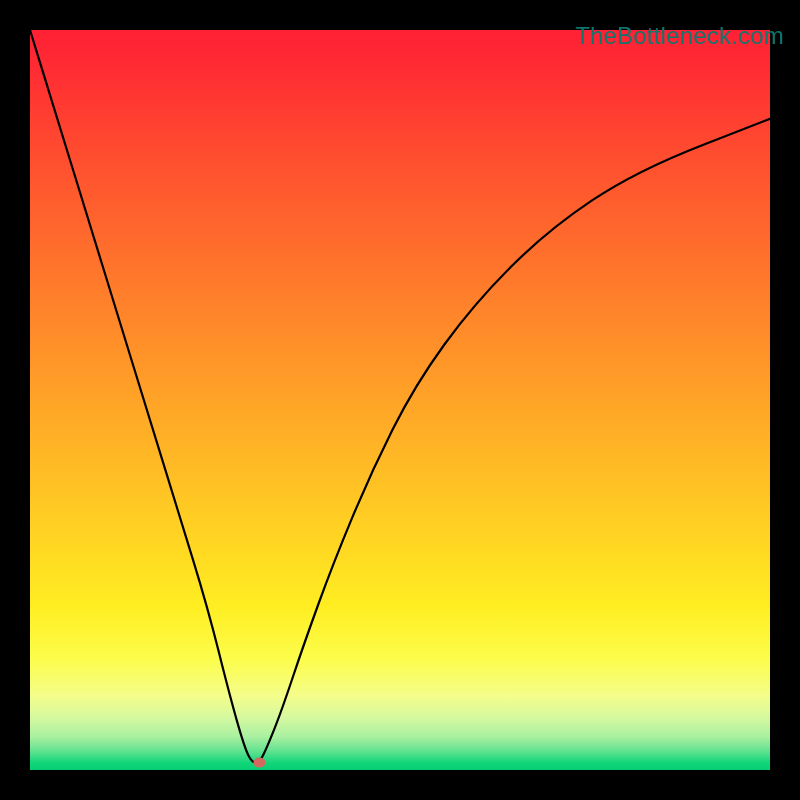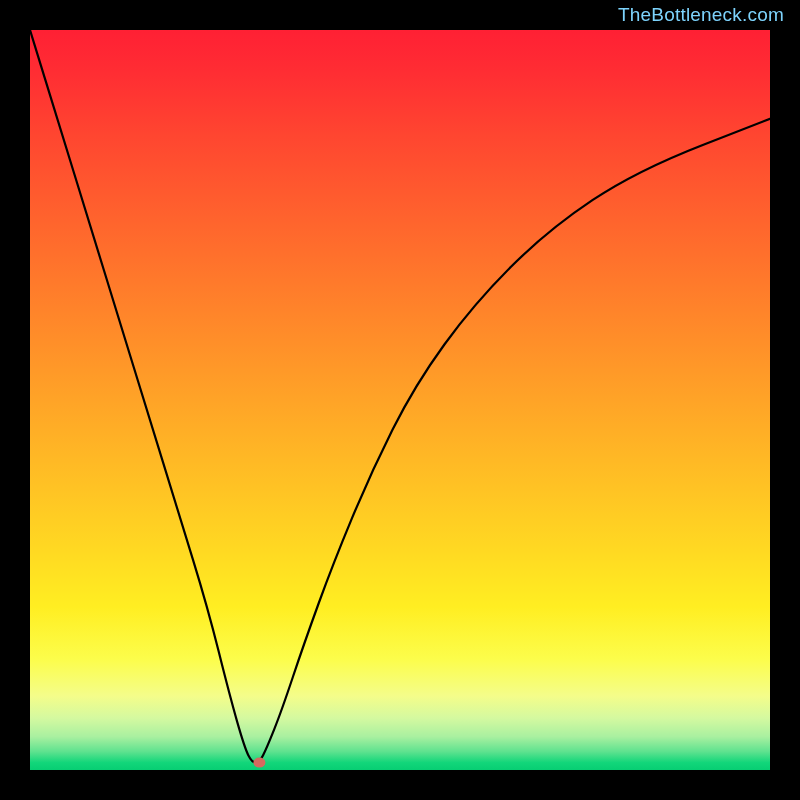--- a/index.html
+++ b/index.html
@@ -12,24 +12,24 @@
     overflow: hidden;
   }
   .frame {
     position: relative;
     width: 800px;
     height: 800px;
     background: #000;
   }
   .watermark {
     position: absolute;
-    top: 4px;
+    top: 22px;
     right: 16px;
-    color: #7dd3fc;
-    font-size: 19px;
+    color: #0f766e;
+    font-size: 24px;
     font-weight: 500;
     letter-spacing: 0.2px;
     z-index: 10;
   }
   .plot {
     position: absolute;
     top: 30px;
     left: 30px;
     width: 740px;
     height: 740px;

